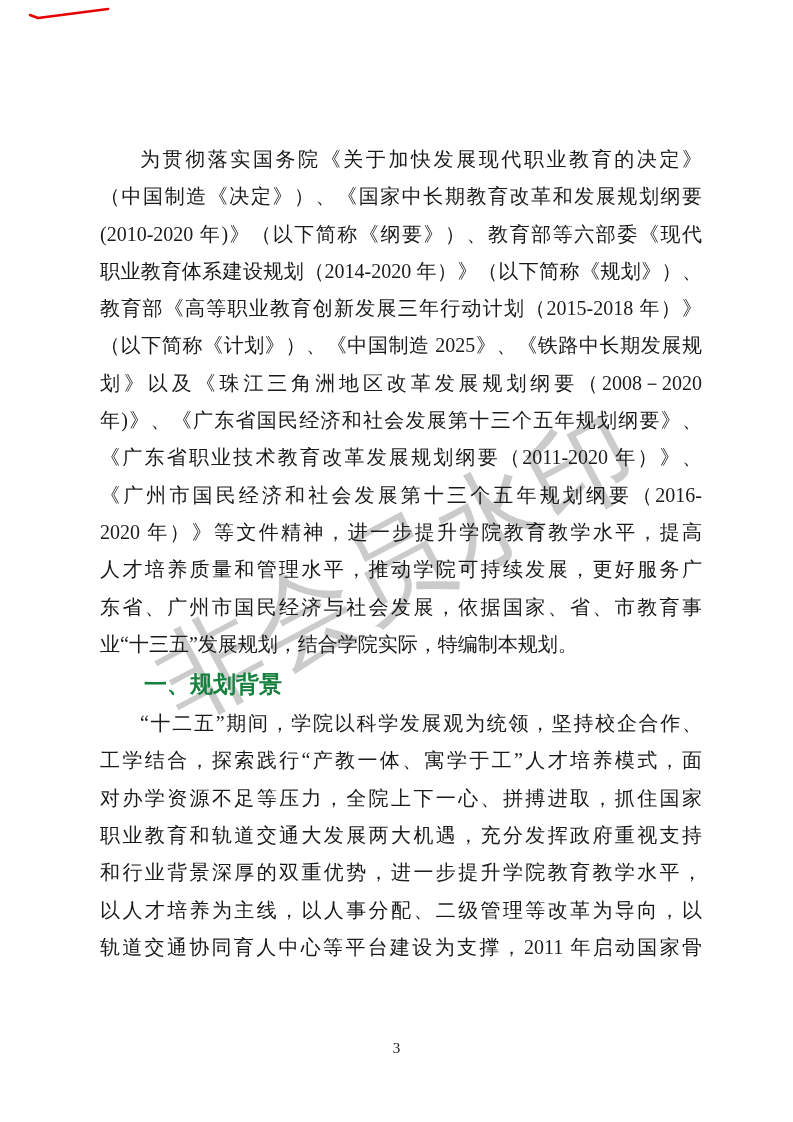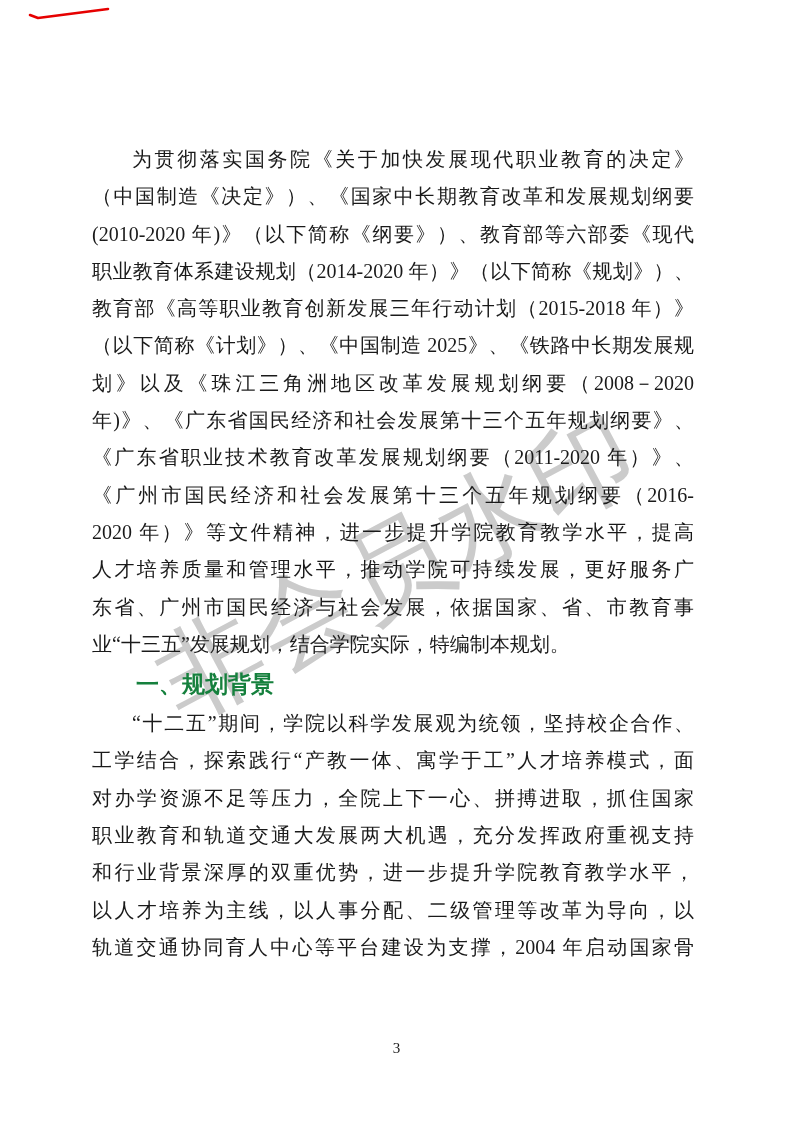--- a/index.html
+++ b/index.html
@@ -35,21 +35,21 @@
     font-family: "Liberation Sans", "DejaVu Sans", sans-serif;
     font-size: 103px;
     letter-spacing: 2px;
     color: #cbcbcb;
     white-space: nowrap;
     z-index: 1;
     user-select: none;
   }
   .content {
     position: absolute;
-    left: 92px;
+    left: 100px;
     top: 141px;
     width: 602px;
     z-index: 2;
     color: #1a1a1a;
     font-size: 20px;
   }
   .line {
     height: 37.3px;
     line-height: 37.3px;
     text-align: justify;
@@ -112,18 +112,18 @@
     <div class="line no-just">业“十三五”发展规划，结合学院实际，特编制本规划。</div>
 
     <div class="heading">一、规划背景</div>
 
     <div class="line indent">“十二五”期间，学院以科学发展观为统领，坚持校企合作、</div>
     <div class="line">工学结合，探索践行“产教一体、寓学于工”人才培养模式，面</div>
     <div class="line">对办学资源不足等压力，全院上下一心、拼搏进取，抓住国家</div>
     <div class="line">职业教育和轨道交通大发展两大机遇，充分发挥政府重视支持</div>
     <div class="line">和行业背景深厚的双重优势，进一步提升学院教育教学水平，</div>
     <div class="line">以人才培养为主线，以人事分配、二级管理等改革为导向，以</div>
-    <div class="line">轨道交通协同育人中心等平台建设为支撑，2004 年启动国家骨</div>
+    <div class="line">轨道交通协同育人中心等平台建设为支撑，2011 年启动国家骨</div>
   </div>
 
   <div class="footer">3</div>
 
 </div>
 
 </body></html>

